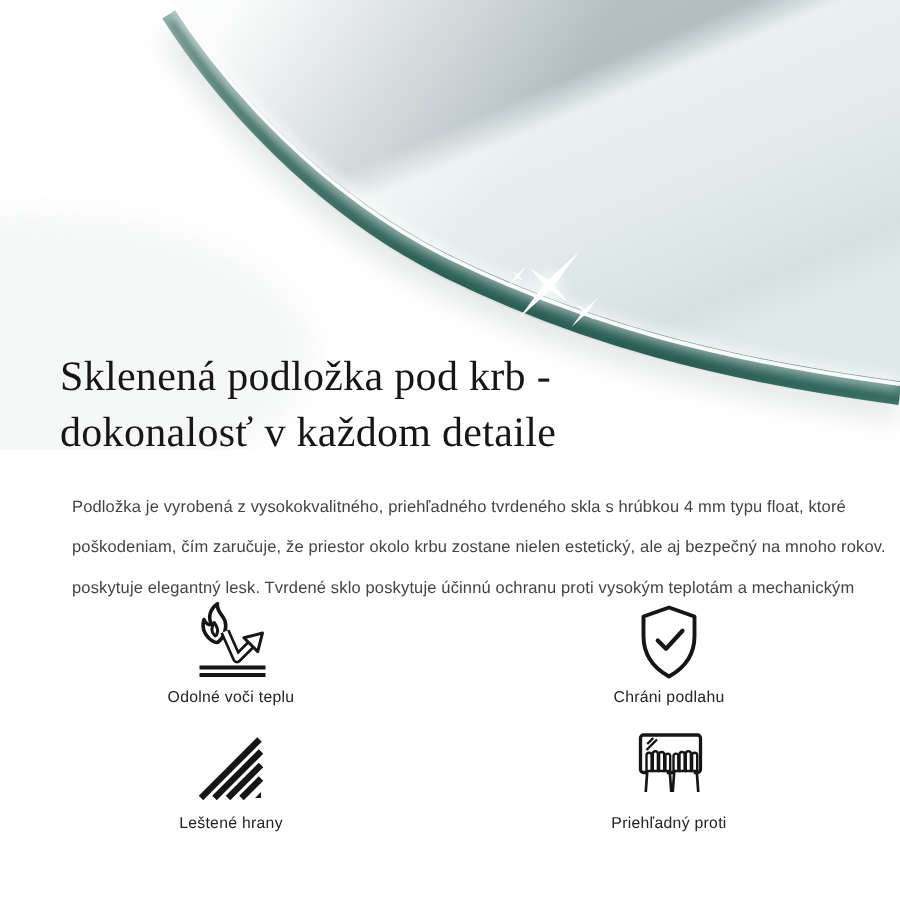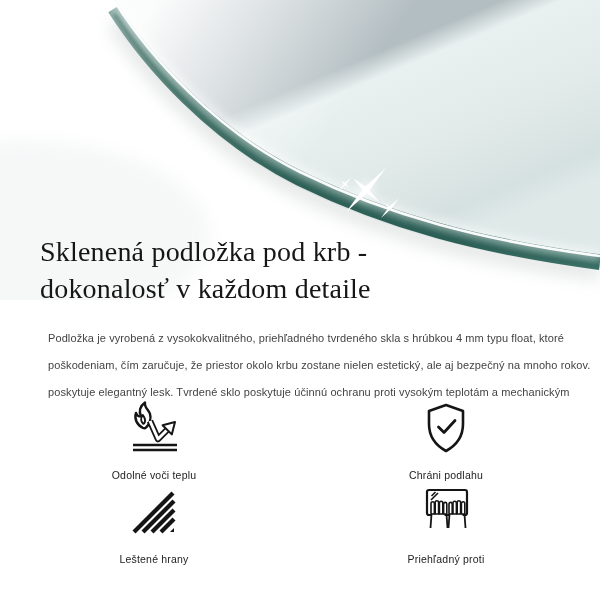--- a/index.html
+++ b/index.html
@@ -37,21 +37,21 @@
     position:absolute; left:8px; width:584px;
     display:flex;
   }
   .row-1 { top:400px; }
   .row-2 { top:484px; }
   .feature {
     flex:1; display:flex; flex-direction:column; align-items:center;
   }
   .feature .icon-box { width:56px; height:56px; display:flex; align-items:center; justify-content:center; }
   .feature .label {
-    margin-top:13px; font-size:10.5px; color:#222222; letter-spacing:0.2px;
+    margin-top:3px; font-size:10.5px; color:#222222; letter-spacing:0.2px;
   }
 </style>
 </head>
 <body>
 
 <div class="page">
 
   <div class="hero">
     <svg width="600" height="300" viewBox="0 0 600 300">
       <defs>

